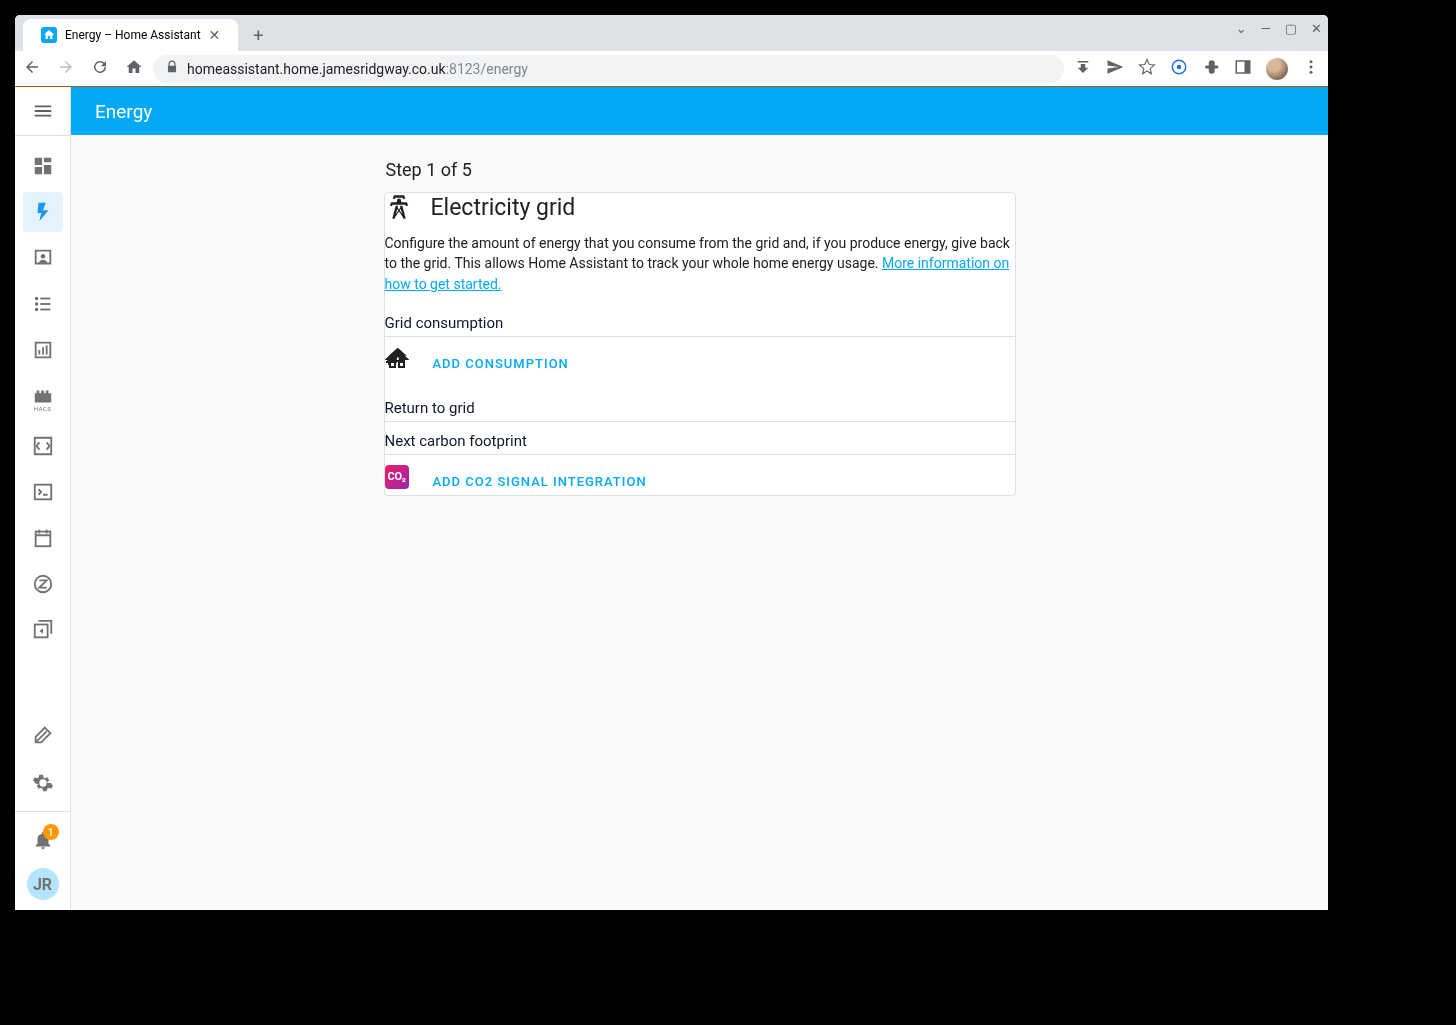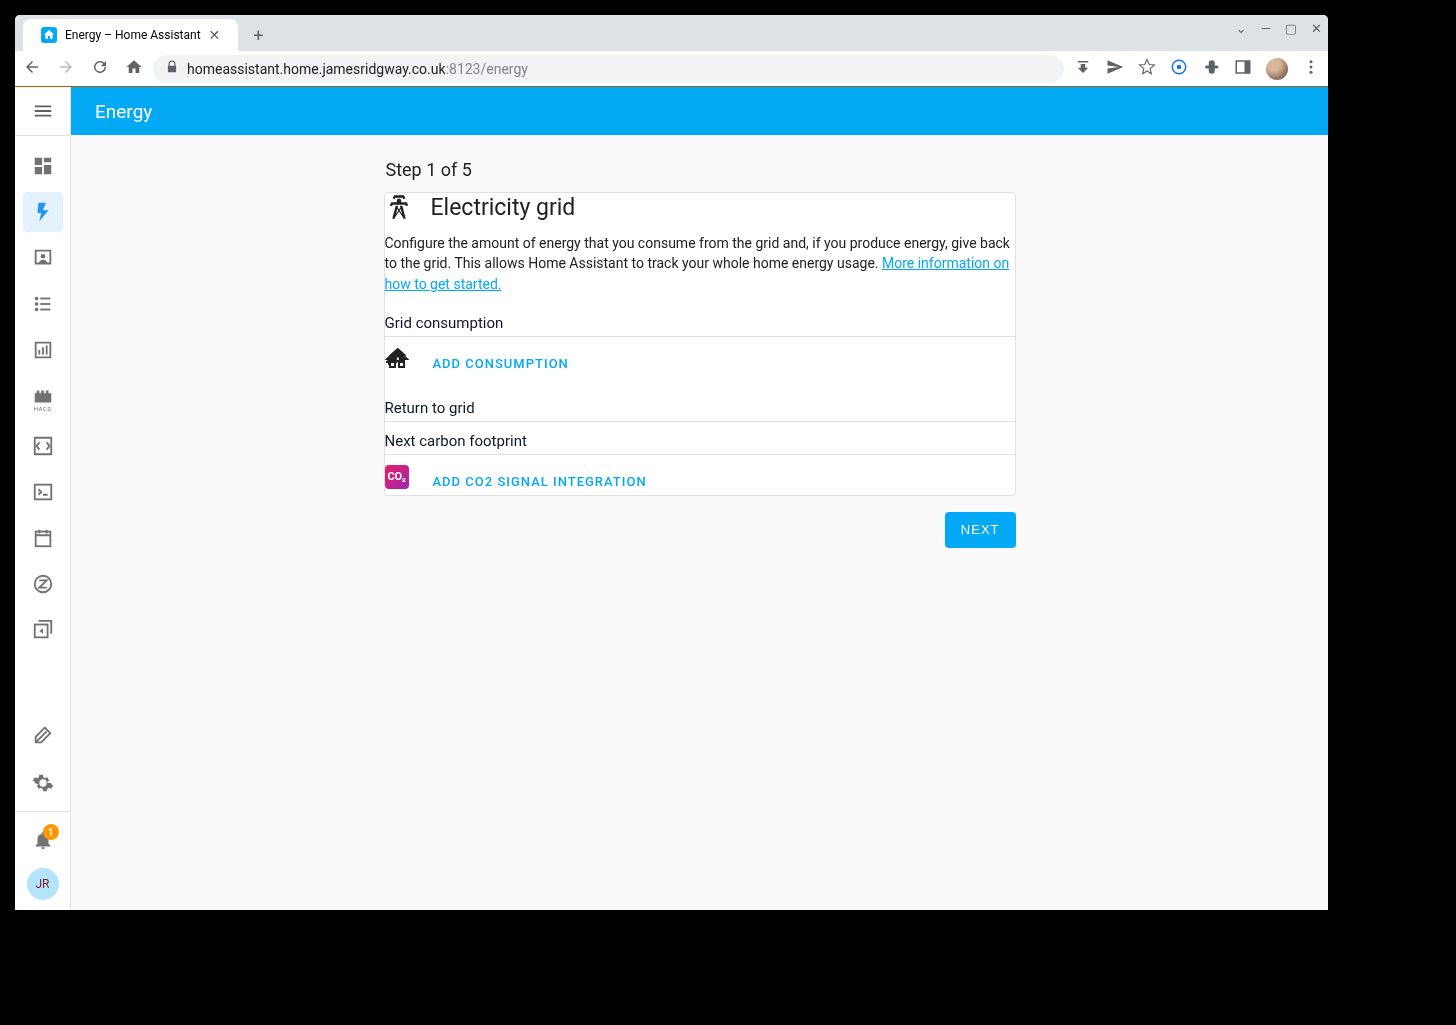--- a/index.html
+++ b/index.html
@@ -73,21 +73,21 @@
   .nav-item svg { width:22px;height:22px;fill:currentColor; }
   .hacs-label { font-size:6px;text-align:center;color:#727272;letter-spacing:0.5px;margin-top:-2px; }
   .sidebar-bottom { margin-top:auto;display:flex;flex-direction:column;align-items:center;
     gap:8px;padding-bottom:10px;width:100%; }
   .bell-wrap { position:relative;width:40px;height:40px;display:flex;align-items:center;
     justify-content:center;color:#727272; }
   .badge { position:absolute;top:4px;right:4px;background:#ff9800;color:#fff;
     border-radius:50%;width:16px;height:16px;font-size:10px;display:flex;
     align-items:center;justify-content:center;font-weight:500; }
   .avatar-circle { width:32px;height:32px;border-radius:50%;background:#b3e5fc;
-    color:#7f1d1d;font-size:12px;font-weight:400;display:flex;align-items:center;
+    color:#737373;font-size:16px;font-weight:700;display:flex;align-items:center;
     justify-content:center; }
 
   .main-col { flex:1; display:flex; flex-direction:column; }
   .app-header { height:48px;background:#03a9f4;color:#fff;display:flex;align-items:center;
     padding:0 24px;font-size:19px;font-weight:400; }
 
   .content { flex:1;display:flex;justify-content:center;padding:24px;overflow-y:auto; }
   .content-inner { width:632px;display:flex;flex-direction:column; }
   .step-label { font-size:18px;color:#212121;margin-bottom:12px;padding-left:2px; }
 
@@ -357,21 +357,18 @@
             <div class="section-rule"></div>
 
             <div class="section-title">Next carbon footprint</div>
             <div class="section-rule"></div>
             <div class="action-row">
               <span class="co2-chip">CO₂</span>
               <span class="action-label">Add CO2 signal integration</span>
             </div>
           </div>
 
-          <div class="footer-actions">
-            <button class="next-btn">Next</button>
-          </div>
         </div>
       </div>
     </div>
 
   </div>
 </div>
 
 </body></html>

